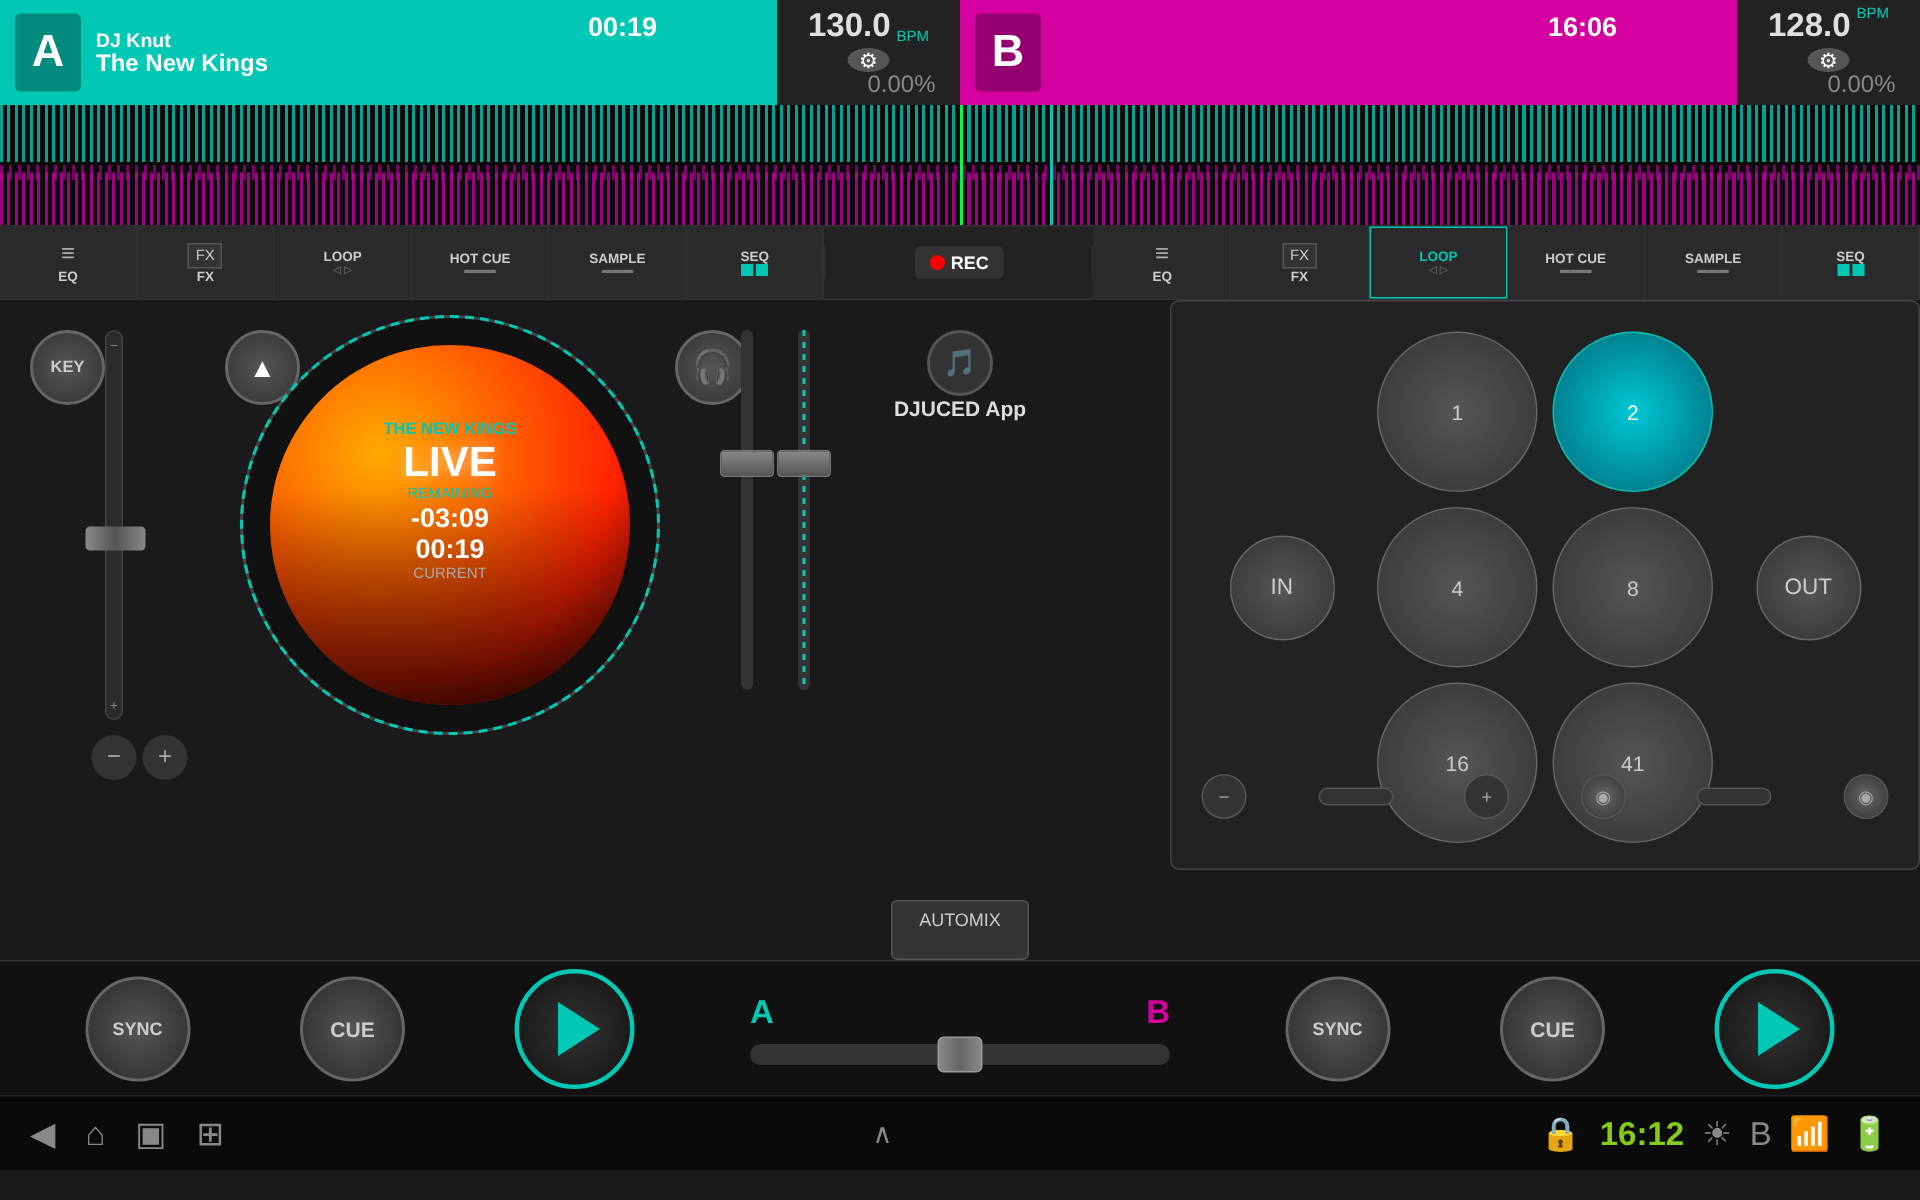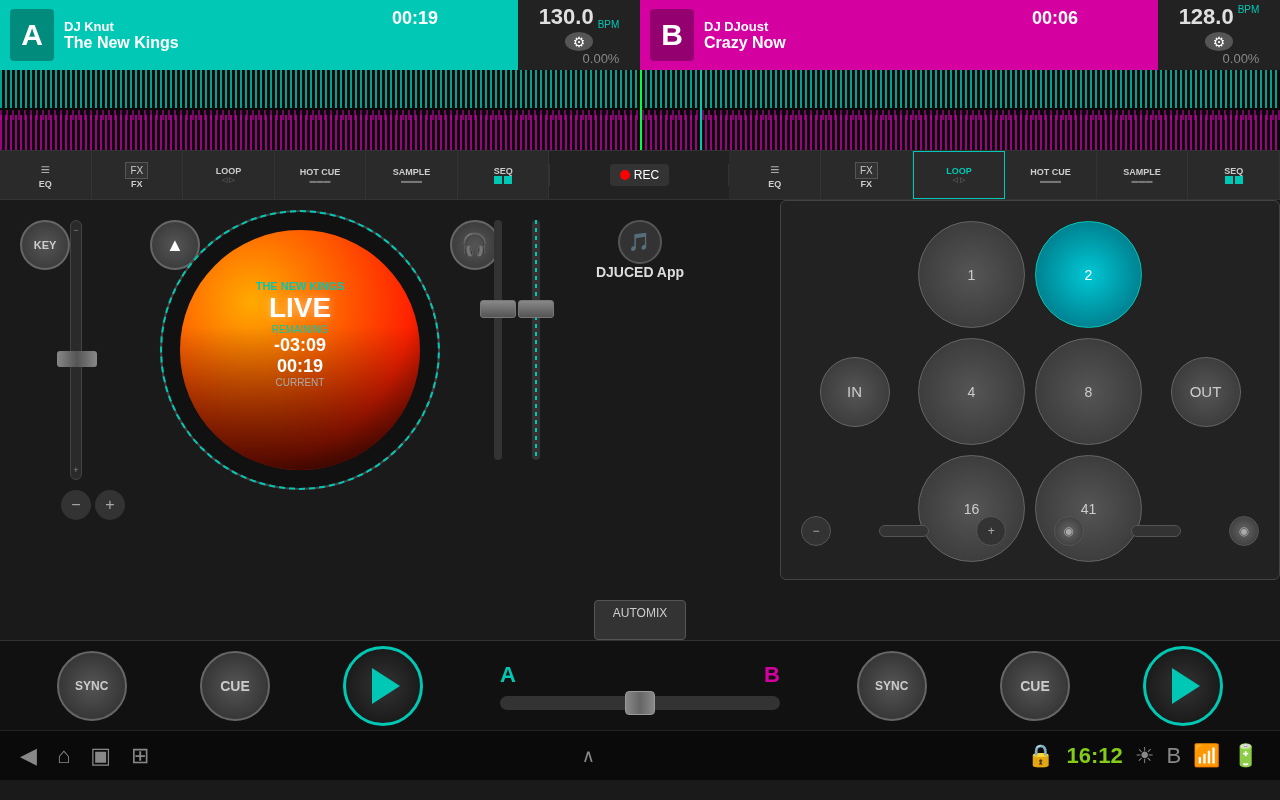--- a/index.html
+++ b/index.html
@@ -63,21 +63,21 @@
       width: 122px;
       background: #222;
       display: flex;
       flex-direction: column;
       align-items: center;
       justify-content: center;
       padding: 4px;
     }
     .bpm-value { font-size: 22px; font-weight: bold; color: #e0e0e0; }
     .bpm-label { font-size: 10px; color: #00c8b4; }
-    .bpm-percent { font-size: 13px; color: #888; margin-left: 44px; }
+    .bpm-percent { font-size: 16px; color: #888; margin-left: 44px; }
     .bpm-gear {
       width: 28px; height: 28px;
       background: #555;
       border-radius: 50%;
       display: flex; align-items: center; justify-content: center;
       margin-top: 2px;
       font-size: 14px;
     }
 
     
@@ -549,25 +549,21 @@
     <div style="display:flex;align-items:flex-end;gap:4px;">
       <span class="bpm-value">130.0</span>
       <span class="bpm-label">BPM</span>
     </div>
     <div class="bpm-gear">⚙</div>
     <div class="bpm-percent">0.00%</div>
   </div>
 
   <div class="deck-b-header">
     <div class="deck-letter">B</div>
-    <div class="deck-info">
-      <div class="deck-dj">DJ DJoust</div>
-      <div class="deck-track">Crazy Now</div>
-    </div>
-    <div class="deck-time">00:06</div>
+    <div class="deck-time">16:06</div>
   </div>
 
   <div class="bpm-area">
     <div style="display:flex;align-items:flex-start;gap:4px;">
       <span class="bpm-value">128.0</span>
       <span class="bpm-label">BPM</span>
     </div>
     <div class="bpm-gear">⚙</div>
     <div class="bpm-percent">0.00%</div>
   </div>
@@ -610,21 +606,21 @@
     <div class="toolbar-btn-label">SEQ</div>
     <div style="display:flex;gap:2px;">
       <div style="width:8px;height:8px;background:#00c8b4;"></div>
       <div style="width:8px;height:8px;background:#00c8b4;"></div>
     </div>
   </div>
 
   <div class="toolbar-center">
     <div class="rec-btn">
       <div class="rec-dot"></div>
-      <span style="font-size:12px;font-weight:normal;">REC</span>
+      <span style="font-size:12px;font-weight:bold;">REC</span>
     </div>
   </div>
 
   <div class="toolbar-btn">
     <div style="font-size:16px;color:#aaa;">≡</div>
     <div class="toolbar-btn-label">EQ</div>
   </div>
   <div class="toolbar-btn">
     <div style="font-size:10px;background:#333;padding:2px 4px;border:1px solid #555;">FX</div>
     <div class="toolbar-btn-label">FX</div>

